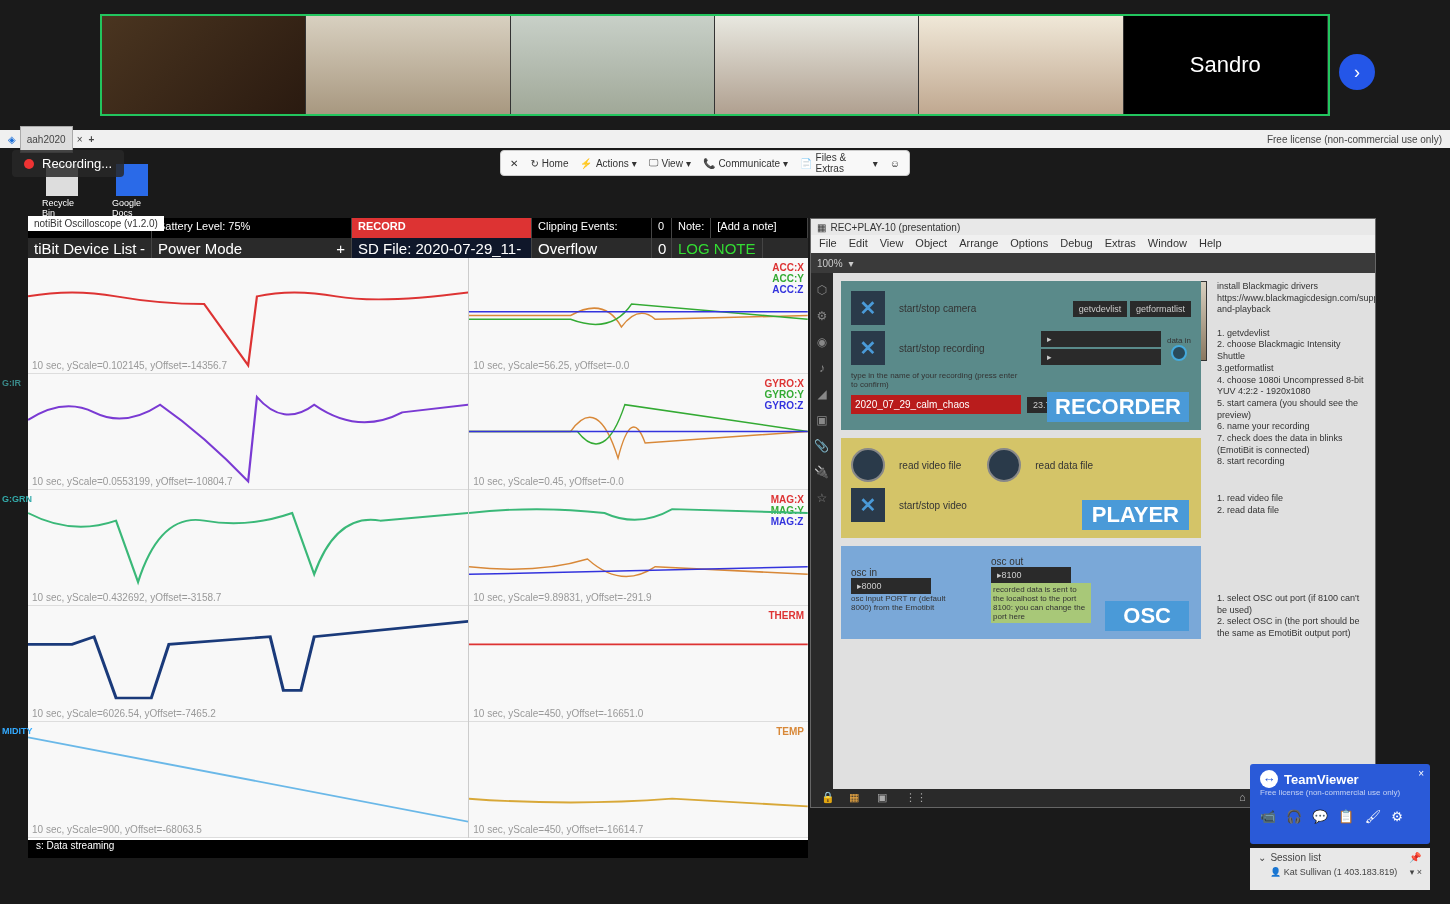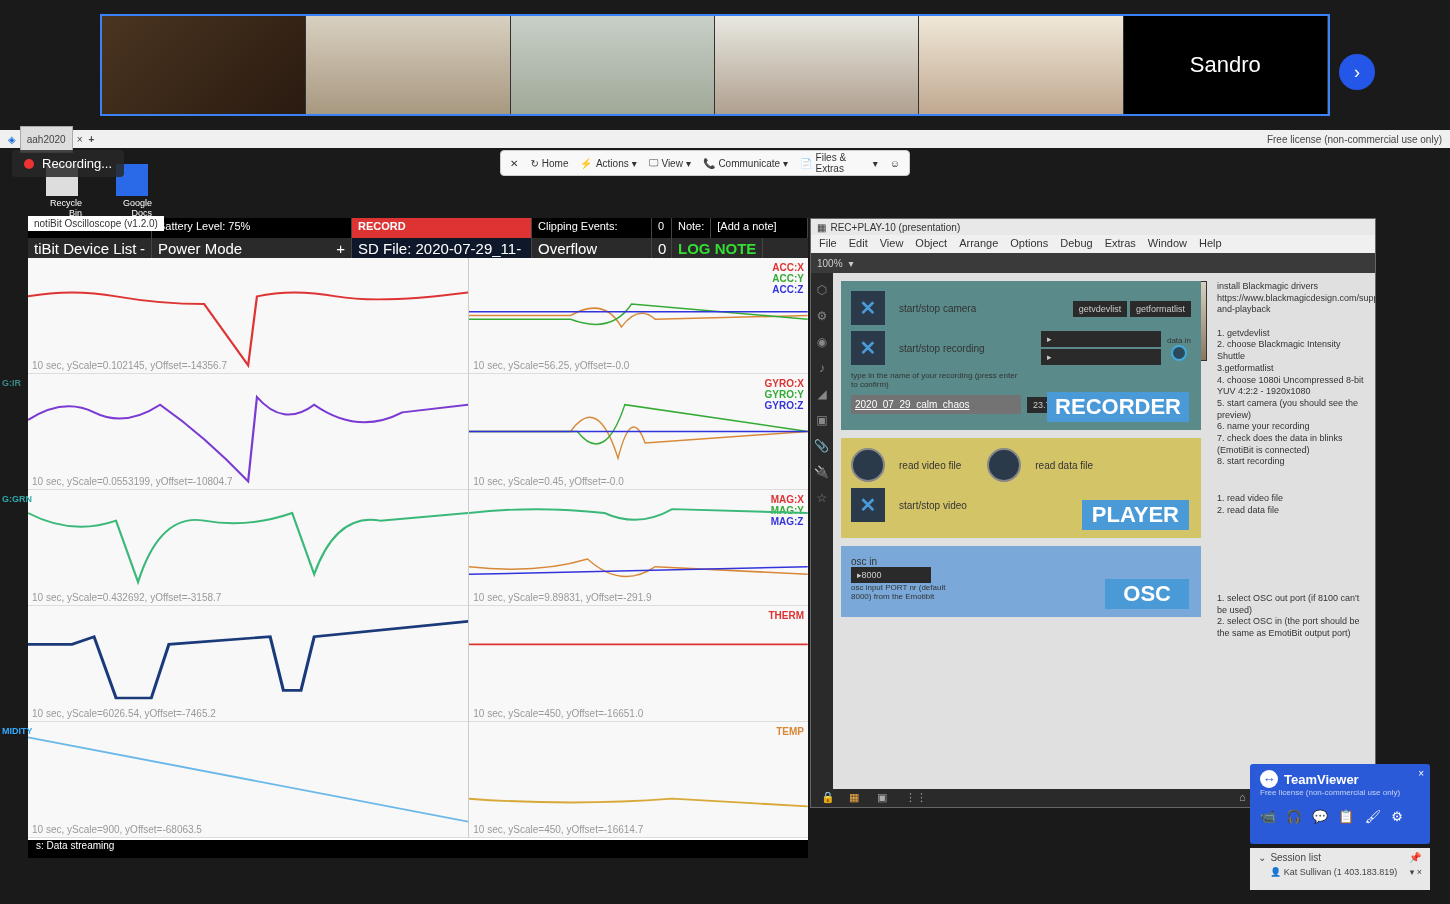--- a/index.html
+++ b/index.html
@@ -1,33 +1,33 @@
 <!DOCTYPE html>
 <html><head>
 <meta charset="utf-8">
 <style>
 * { margin:0; padding:0; box-sizing:border-box; }
 body { width:1450px; height:904px; background:#1a1a1a; font-family:Arial,sans-serif; overflow:hidden; position:relative; font-size:11px; color:#ccc; }
-.zoom-strip { position:absolute; top:14px; left:100px; width:1230px; height:102px; background:#2a2a2a; border:2px solid #3b82f6; display:flex; }
+.zoom-strip { position:absolute; top:14px; left:100px; width:1230px; height:102px; background:#2a2a2a; border:2px solid #22c55e; display:flex; }
 .zoom-tile { flex:1; background:#555; border-right:1px solid #333; display:flex; align-items:center; justify-content:center; color:#fff; font-size:22px; position:relative; overflow:hidden; }
 .zoom-tile:nth-child(1){background:linear-gradient(135deg,#4a3520,#2a1a10);} 
 .zoom-tile:nth-child(2){background:linear-gradient(#d8d0c0,#a89880);} 
 .zoom-tile:nth-child(3){background:linear-gradient(#c8d0c8,#a0a898);} 
 .zoom-tile:nth-child(4){background:linear-gradient(#e8e8e0,#b0a090);} 
 .zoom-tile:nth-child(5){background:linear-gradient(#f0e8d8,#c0a890);} 
 .zoom-tile:nth-child(6){background:#000;color:#fff;}
 .next-btn { position:absolute; top:54px; right:75px; width:36px; height:36px; border-radius:50%; background:#2456e8; display:flex; align-items:center; justify-content:center; color:#fff; font-size:18px; cursor:pointer; }
 .tv-bar { position:absolute; top:130px; left:0; right:0; height:18px; background:#f0f0f0; display:flex; align-items:center; font-size:10px; color:#444; padding:0 8px; }
 .tv-tab { background:#ddd; padding:7px 6px; border:1px solid #aaa; margin-right:4px; }
 .tv-license { margin-left:auto; }
 .rec-ind { position:absolute; top:150px; left:12px; background:rgba(40,40,40,.85); border-radius:4px; padding:6px 12px; display:flex; align-items:center; gap:8px; color:#fff; font-size:13px; z-index:10; }
 .rec-dot { width:10px; height:10px; border-radius:50%; background:#e33; }
 .toolbar { position:absolute; top:150px; left:500px; width:410px; height:26px; background:#f8f8f8; border:1px solid #ccc; border-radius:4px; display:flex; align-items:center; gap:2px; padding:0 4px; font-size:10px; color:#333; }
 .tool-item { display:flex; align-items:center; gap:3px; padding:2px 5px; cursor:pointer; }
-.desktop-icons { position:absolute; top:164px; left:42px; display:flex; gap:30px; font-size:9px; color:#fff; text-align:right; }
+.desktop-icons { position:absolute; top:164px; left:42px; display:flex; gap:30px; font-size:9px; color:#fff; text-align:left; }
 .desktop-icon { width:40px; }
 .desktop-icon .ico { width:32px; height:32px; background:#3a5a8a; margin:0 auto 2px; }
 .oscilloscope { position:absolute; top:218px; left:28px; width:780px; height:640px; background:#fff; }
 .osc-title { position:absolute; top:-2px; left:0; font-size:10px; color:#333; padding:2px 6px; background:#fff; }
 .osc-header { height:20px; background:#000; color:#fff; display:flex; font-size:11px; }
 .osc-cell { padding:2px 6px; border-right:1px solid #444; }
 .osc-cell.red { background:#d33; }
 .osc-cell.dark { background:#2a2a2a; }
 .osc-row2 { height:20px; background:#2a2a2a; color:#fff; display:flex; font-size:15px; }
 .osc-body { height:580px; display:flex; }
@@ -54,21 +54,21 @@
 .panel.recorder { background:#5a8a8a; width:360px; }
 .panel.player { background:#d4c468; width:360px; }
 .panel.osc { background:#7aa8d8; width:360px; }
 .panel-title { position:absolute; right:12px; bottom:8px; font-size:22px; font-weight:bold; }
 .panel.recorder .panel-title { background:#4a9ad8; color:#fff; padding:2px 8px; }
 .panel.player .panel-title { background:#4a9ad8; color:#fff; padding:2px 10px; }
 .panel.osc .panel-title { background:#4a9ad8; color:#fff; padding:2px 18px; }
 .xbtn { width:34px; height:34px; background:#2a3a4a; color:#4a9ad8; display:inline-flex; align-items:center; justify-content:center; font-size:20px; font-weight:bold; margin-right:8px; cursor:pointer; }
 .obtn { width:34px; height:34px; border:2px solid #888; border-radius:50%; display:inline-flex; margin-right:8px; cursor:pointer; background:#2a3a4a; }
 .row { display:flex; align-items:center; margin-bottom:6px; gap:6px; }
-.txt-input { background:#737373; color:#fff; padding:4px; border:none; width:170px; font-size:10px;text-decoration:underline; }
+.txt-input { background:#b91c1c; color:#fff; padding:4px; border:none; width:170px; font-size:10px; }
 .small-dark { background:#2a2a2a; color:#ccc; padding:3px 6px; font-size:9px; }
 .dd { background:#2a2a2a; color:#ccc; padding:3px 6px; font-size:9px; min-width:120px; display:inline-block; }
 .side-instr { position:absolute; top:8px; right:8px; width:150px; font-size:9px; color:#333; line-height:1.3; }
 .preview { position:absolute; right:168px; top:8px; width:140px; height:80px; background:linear-gradient(#d8d0c0,#8a7860); border:1px solid #333; }
 .max-bottom { height:18px; background:#2a2a2a; display:flex; gap:14px; padding:2px 10px; }
 .max-bottom div { width:14px; height:14px; color:#aaa; font-size:11px; }
 
 .tv-widget { position:absolute; right:20px; bottom:60px; width:180px; height:80px; background:#2a5ad8; color:#fff; border-radius:3px; padding:6px 10px; font-size:10px; }
 .tv-widget .brand { font-size:13px; font-weight:bold; display:flex; align-items:center; gap:6px; }
 .tv-widget .close { position:absolute; right:6px; top:4px; cursor:pointer; }
@@ -128,21 +128,21 @@
     <div class="osc-cell" style="width:20px;">0</div>
     <div class="osc-cell"><span>Note:</span></div>
     <div class="osc-cell" style="flex:1;">[Add a note]</div>
   </div>
   <div class="osc-row2">
     <div class="osc-cell" style="width:124px;"><span>tiBit Device List</span> <span style="float:right">-</span></div>
     <div class="osc-cell" style="width:200px;"><span>Power Mode</span><span style="float:right">+</span></div>
     <div class="osc-cell" style="width:180px;background:#0f172a;">SD File: 2020-07-29_11-14-20-79</div>
     <div class="osc-cell" style="width:120px;"><span>Overflow Events:</span></div>
     <div class="osc-cell" style="width:20px;">0</div>
-    <div class="osc-cell" style="color:#3d3;font-weight:bold;">LOG NOTE</div>
+    <div class="osc-cell" style="color:#3d3;font-weight:normal;">LOG NOTE</div>
   </div>
   <div class="osc-cell dark" style="position:absolute;top:40px;left:0;width:124px;height:18px;font-size:11px;color:#fff;">192.168.1.11</div>
   <div class="osc-body">
     <div class="osc-left">
       <div class="chart-row">
         <svg class="plot" viewBox="0 0 100 30" preserveAspectRatio="none">
             <path d="M0,10 Q10,8 20,10 T40,12 L50,28 L52,10 Q60,8 70,10 T100,9" stroke="#d33" fill="none" stroke-width="0.5"></path>
           </svg>
         <div class="chart-scale">10 sec, yScale=0.102145, yOffset=-14356.7</div>
       </div>
@@ -323,20 +323,21 @@
             <span>start/stop video</span>
           </div>
         <div class="panel-title">PLAYER</div>
       </div>
 
       <div class="side-instr" style="top:320px;white-space:pre-line;">1. select OSC out port (if 8100 can't be used)
 2. select OSC in (the port should be the same as EmotiBit output port)</div>
       <div class="panel osc">
         <div class="row" style="gap:40px;">
           <div><span>osc in</span><br><span class="small-dark" style="display:inline-block;width:80px;">▸<span>8000</span></span><br><span style="font-size:8px;display:block;width:100px;">osc input PORT nr (default 8000) from the Emotibit</span></div>
+          <div><span>osc out</span><br><span class="small-dark" style="display:inline-block;width:80px;">▸<span>8100</span></span><br><span style="font-size:8px;display:block;width:100px;background:#a8c878;padding:2px;">recorded data is sent to the localhost to the port 8100: you can change the port here</span></div>
         </div>
         <div class="panel-title">OSC</div>
       </div>
     </div>
   </div>
   <div class="max-bottom">
     <div>🔒</div>
     <div style="color:#ea4;">▦</div>
     <div>▣</div>
     <div>⋮⋮</div>

